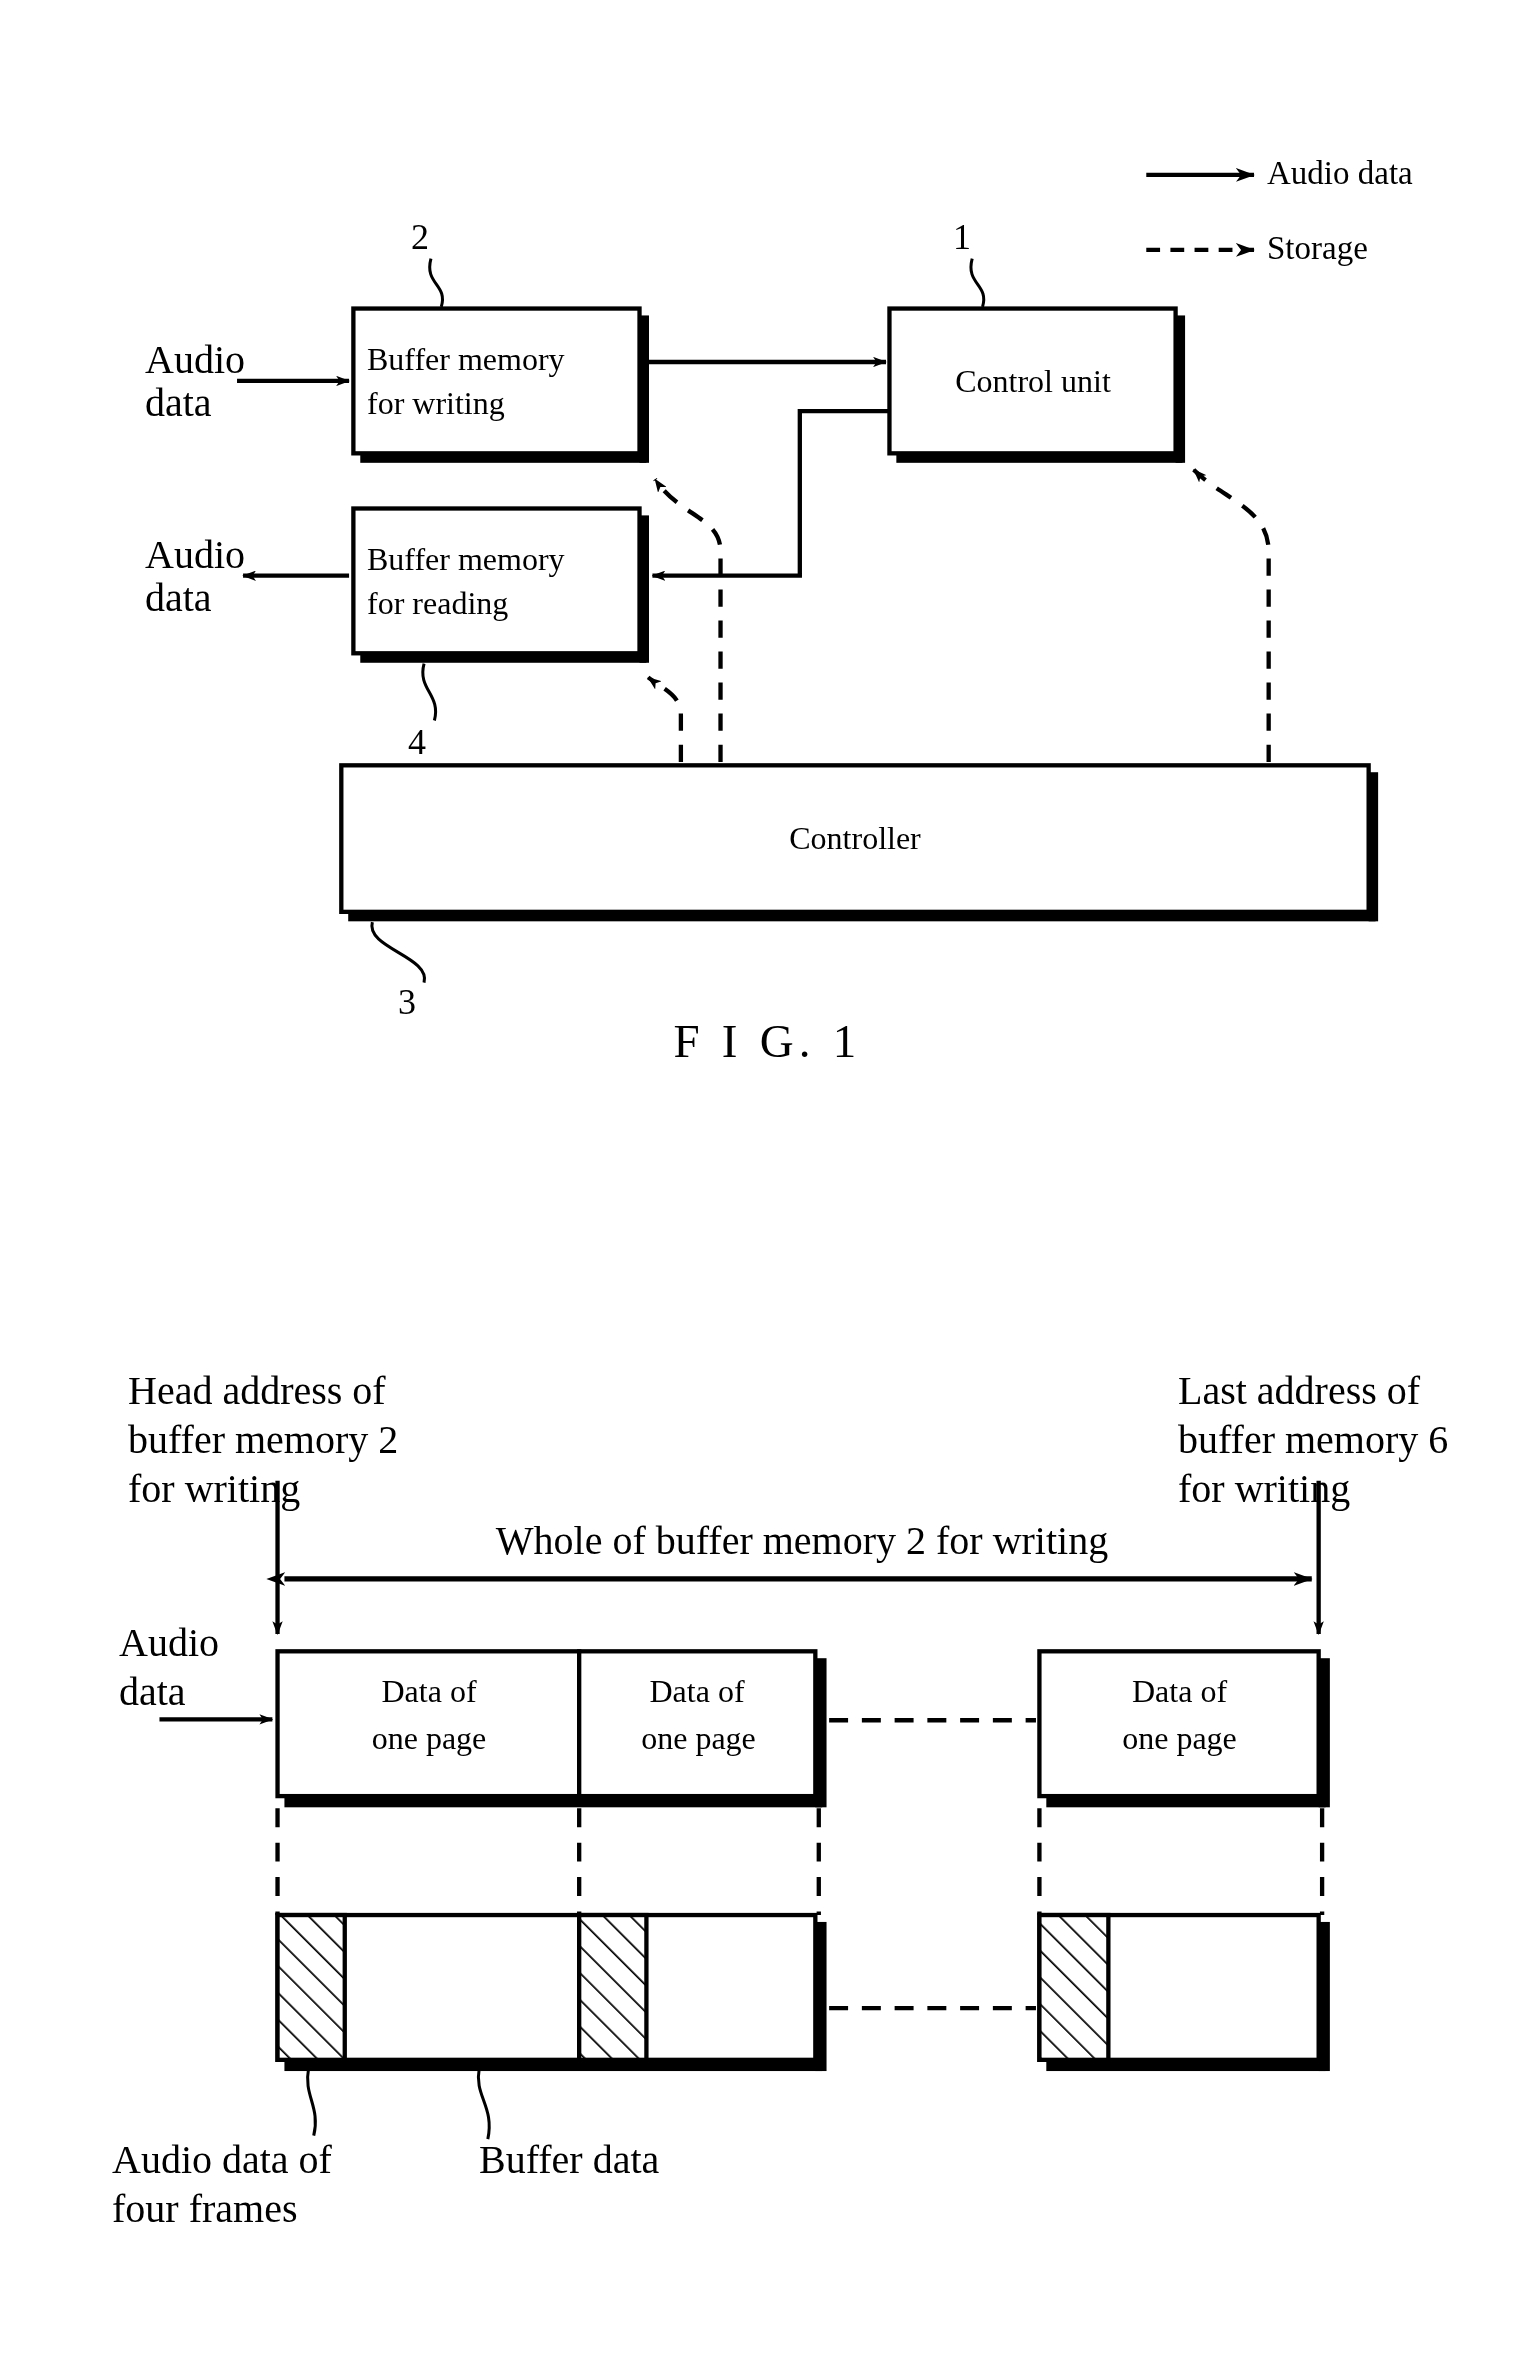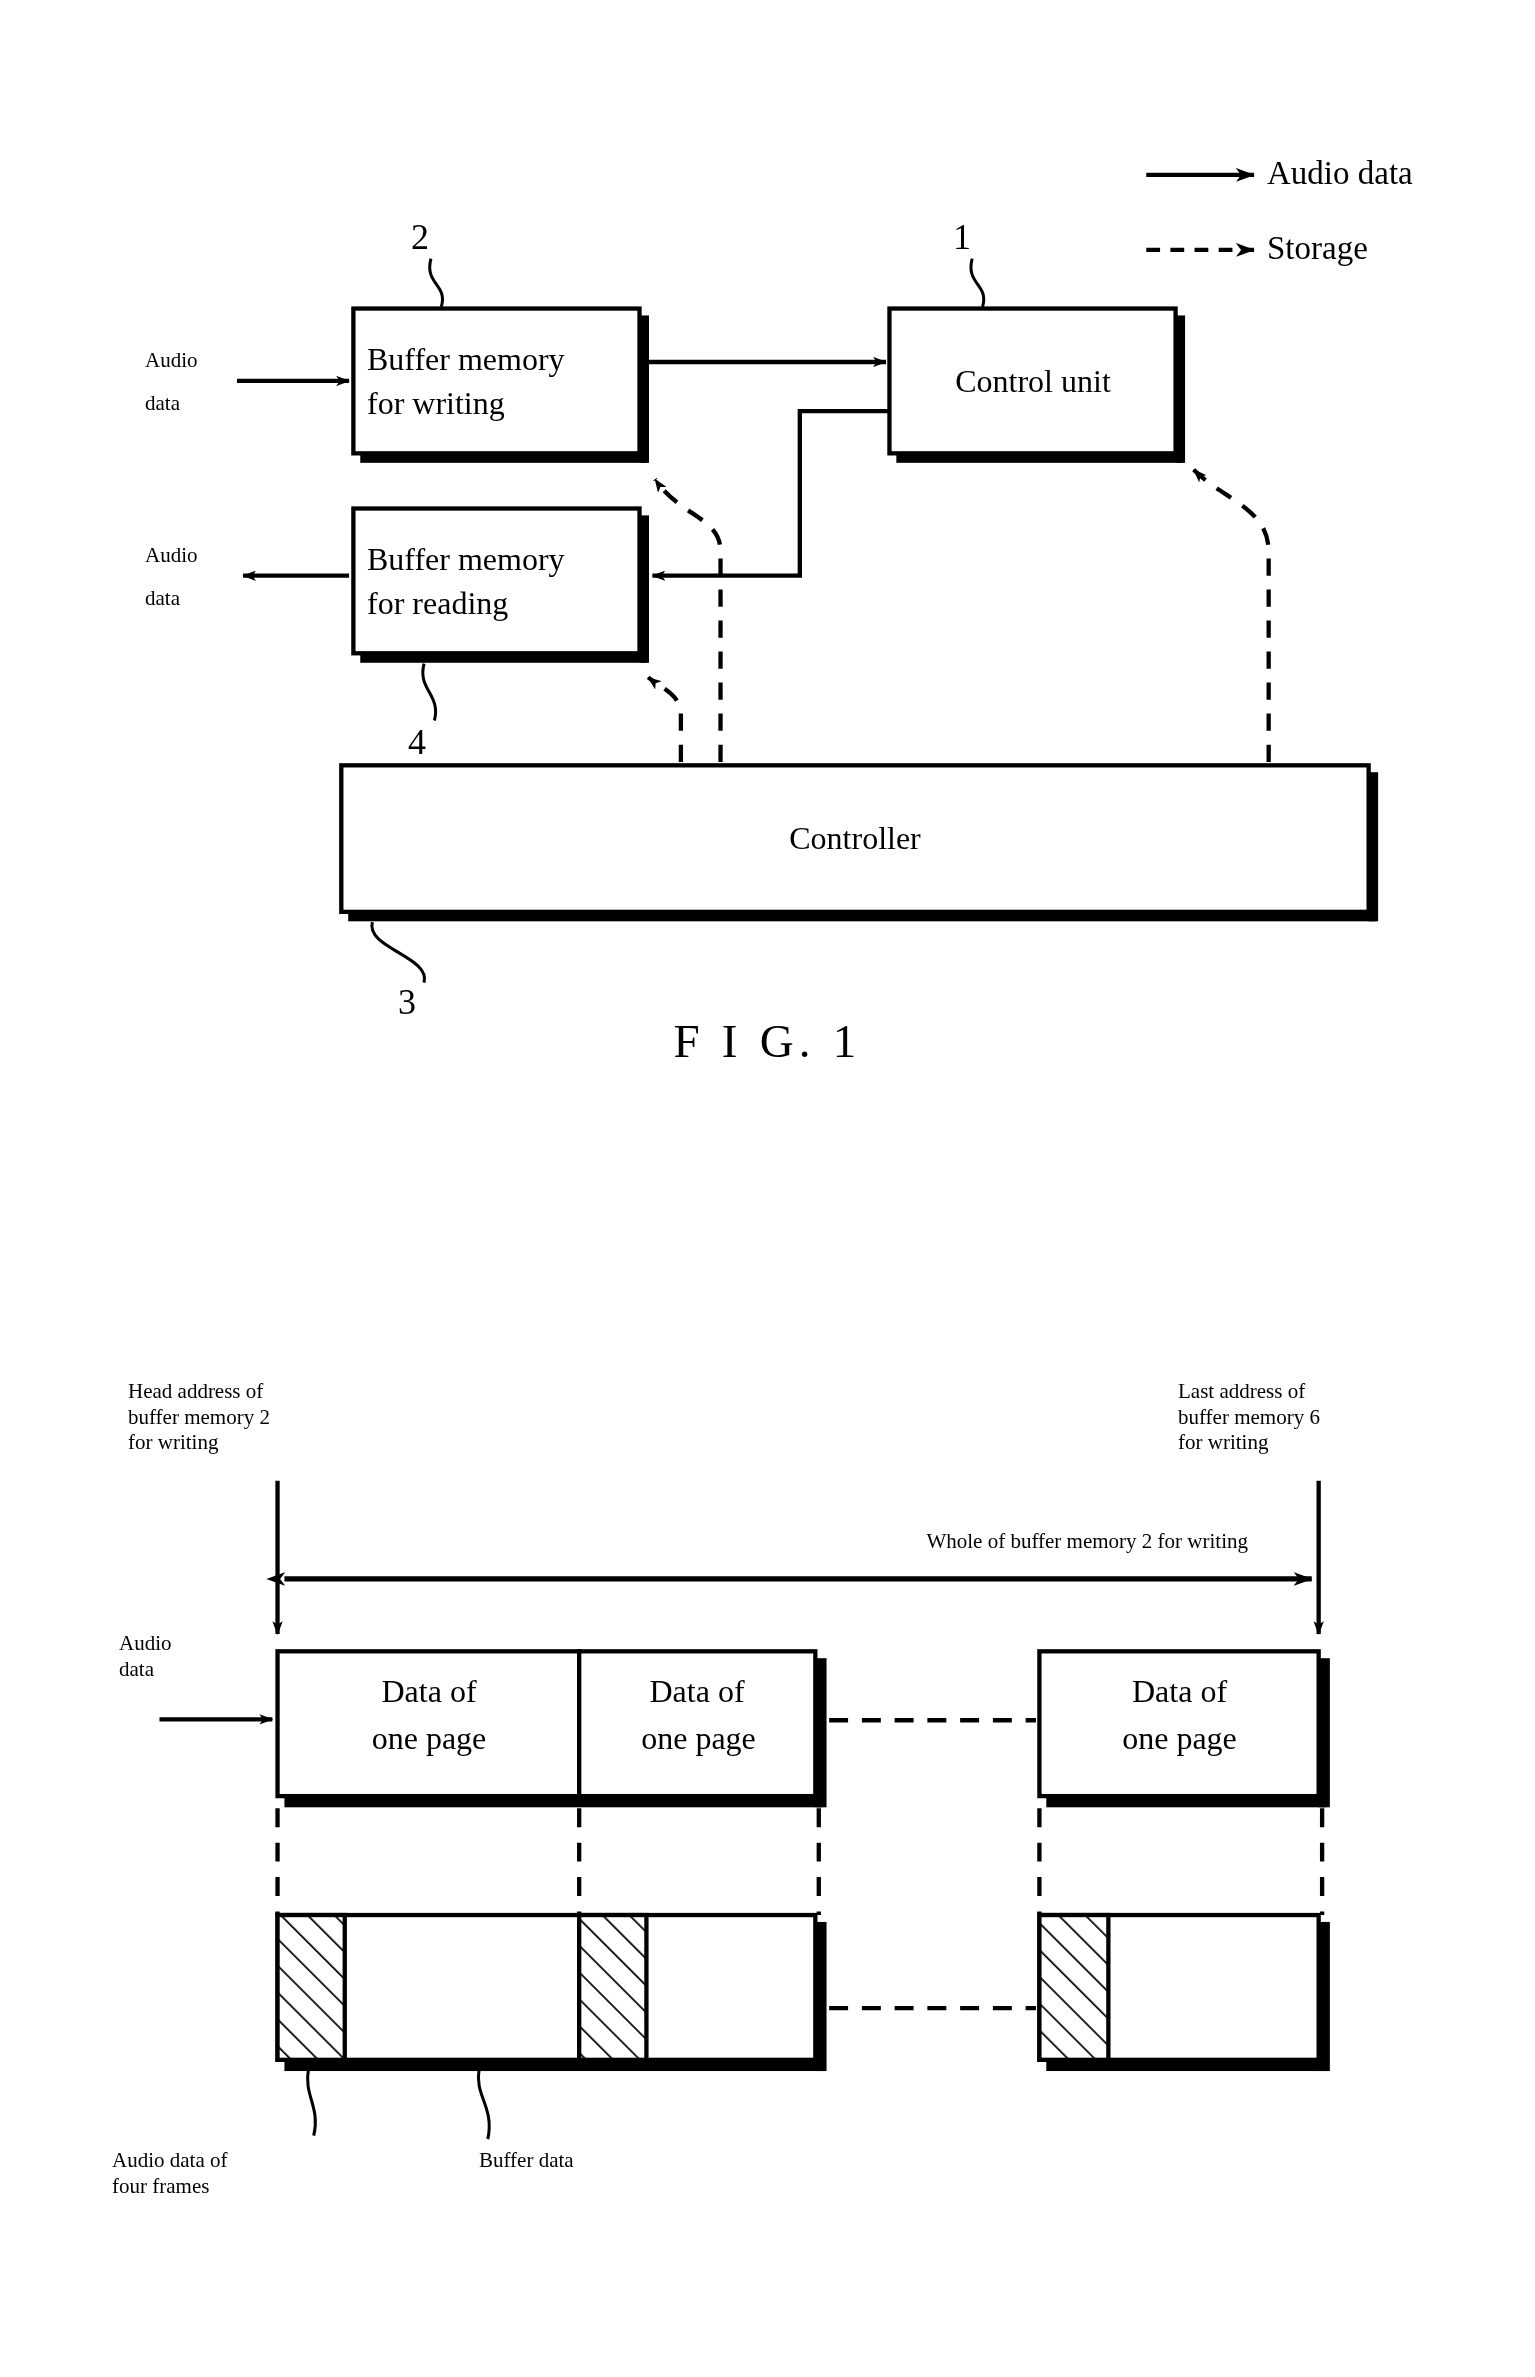--- a/index.html
+++ b/index.html
@@ -1,21 +1,21 @@
 <!DOCTYPE html>
 <html style="font-size:13.8px"><head>
 <meta charset="utf-8">
 <style>
   html,body{margin:0;padding:0;background:#ffffff;}
   body{width:1535px;height:2377px;position:relative;font-family:"Liberation Sans",sans-serif;color:#000;}
   #root{position:absolute;inset:0;}
   svg.layer{position:absolute;left:0;top:0;width:1535px;height:2377px;overflow:visible;}
   .txt{position:absolute;line-height:1.22;white-space:pre;color:#000;font-family:Liberation Serif, serif;}
   .fig-caption{font-size:47px;letter-spacing:5.2px;}
-  .lbl{font-size:21px;margin-top:12px;}
+  .lbl{font-size:40px;}
   .boxlbl{font-size:32px;}
   .reflbl{font-size:36px;}
   .legendlbl{font-size:33px;}
   .center{text-align:center;}
 </style>
 </head>
 <body>
 
 <div id="root">
 
@@ -164,21 +164,21 @@
     <path d="M556,2400 C550,2432 574,2444 566,2482" fill="none" stroke="#000" stroke-width="3.5"></path>
   </svg>
 
   <div class="txt lbl" style="left:128px;top:1367px;"><span style="white-space:pre-line;">Head address of
 buffer memory 2
 for writing</span></div>
   <div class="txt lbl" style="left:1178px;top:1367px;"><span style="white-space:pre-line;">Last address of
 buffer memory 6
 for writing</span></div>
 
-  <div class="txt lbl center" style="left:386px;top:1517px;width:862px;text-align:right;">Whole of buffer memory 2 for writing</div>
+  <div class="txt lbl center" style="left:371px;top:1517px;width:862px;">Whole of buffer memory 2 for writing</div>
 
   <div class="txt lbl" style="left:119px;top:1619px;"><span style="white-space:pre-line;">Audio
 data</span></div>
 
   <div class="txt boxlbl center" style="left:278px;top:1672px;width:302px;">Data of</div>
   <div class="txt boxlbl center" style="left:278px;top:1719px;width:302px;">one page</div>
 
   <div class="txt boxlbl center" style="left:579px;top:1672px;width:236px;">Data of</div>
   <div class="txt boxlbl center" style="left:569px;top:1719px;width:259px;">one page</div>
 

